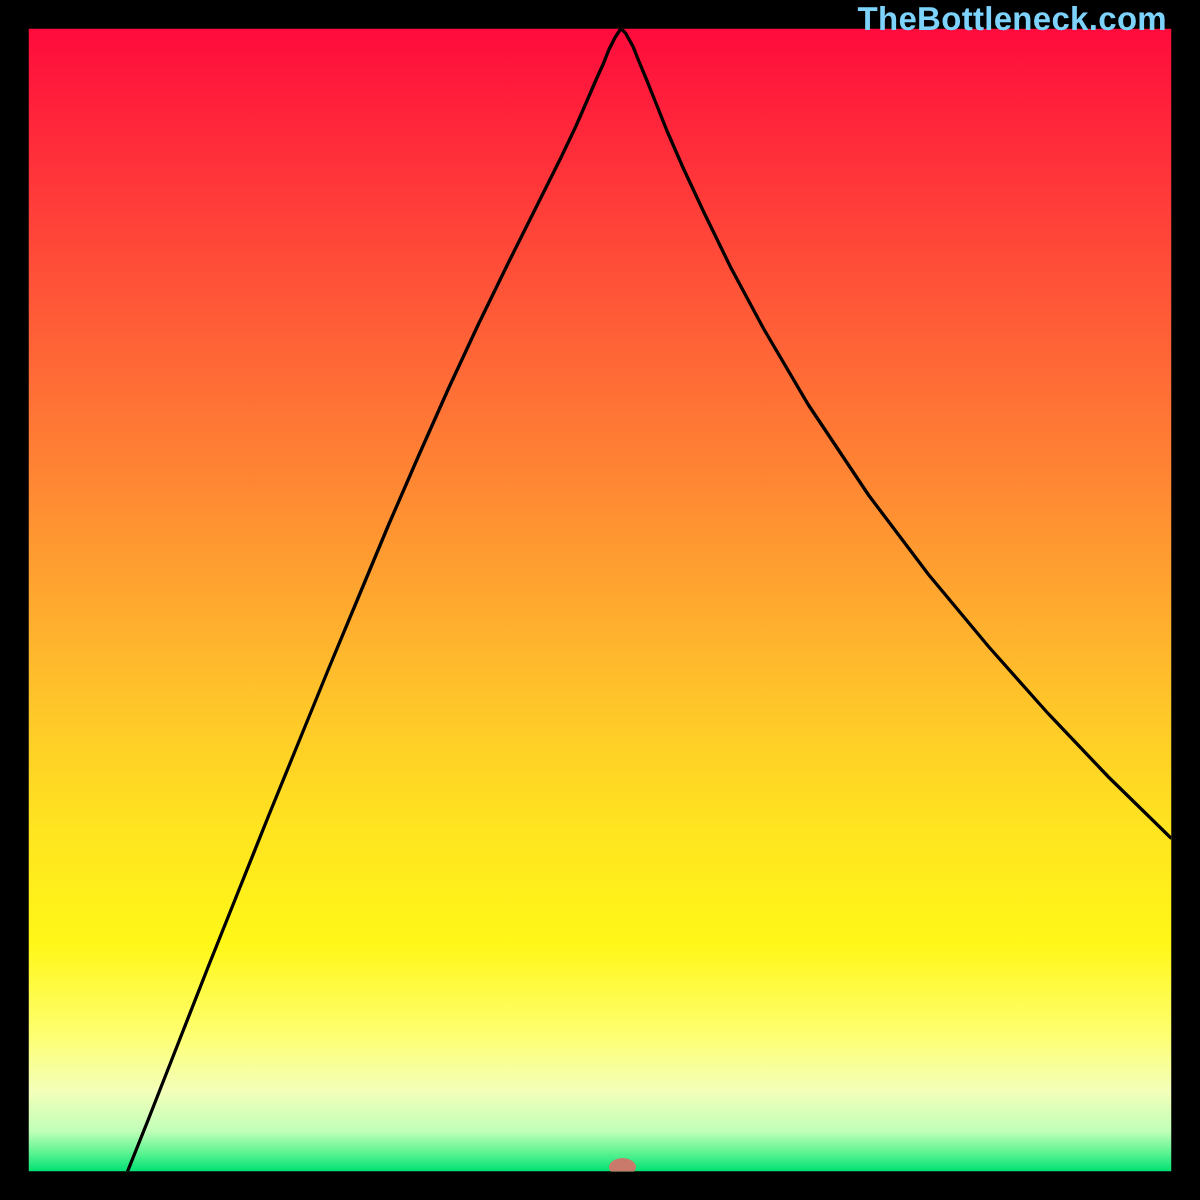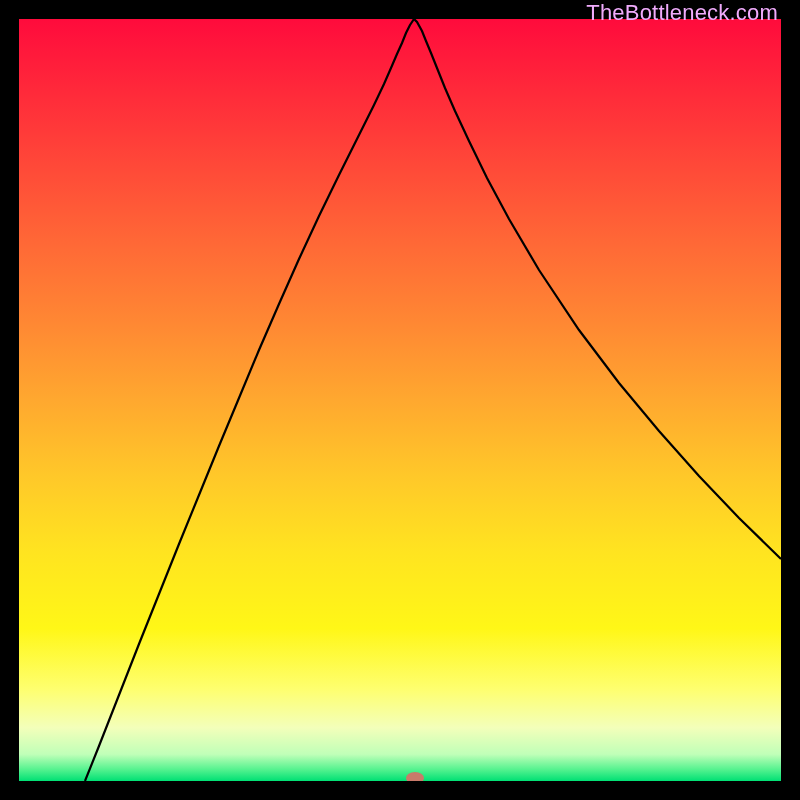--- a/index.html
+++ b/index.html
@@ -24,23 +24,23 @@
     top: 0;
     width: 762px;
     height: 762px;
   }
   .watermark {
     position: absolute;
     top: 0;
     right: 22px;
     font-family: Arial, Helvetica, sans-serif;
     font-size: 22px;
-    color: #f0abfc;
+    color: #7dd3fc;
     letter-spacing: 0.2px;
-    font-weight: 400;
+    font-weight: 700;
   }
 </style>
 </head>
 <body>
 
 <div class="frame">
   <svg class="plot" viewBox="0 0 762 762">
     <defs>
       <linearGradient id="bg-grad" x1="0" y1="0" x2="0" y2="1">
           <stop offset="0%" stop-color="#ff0b3c"></stop>

